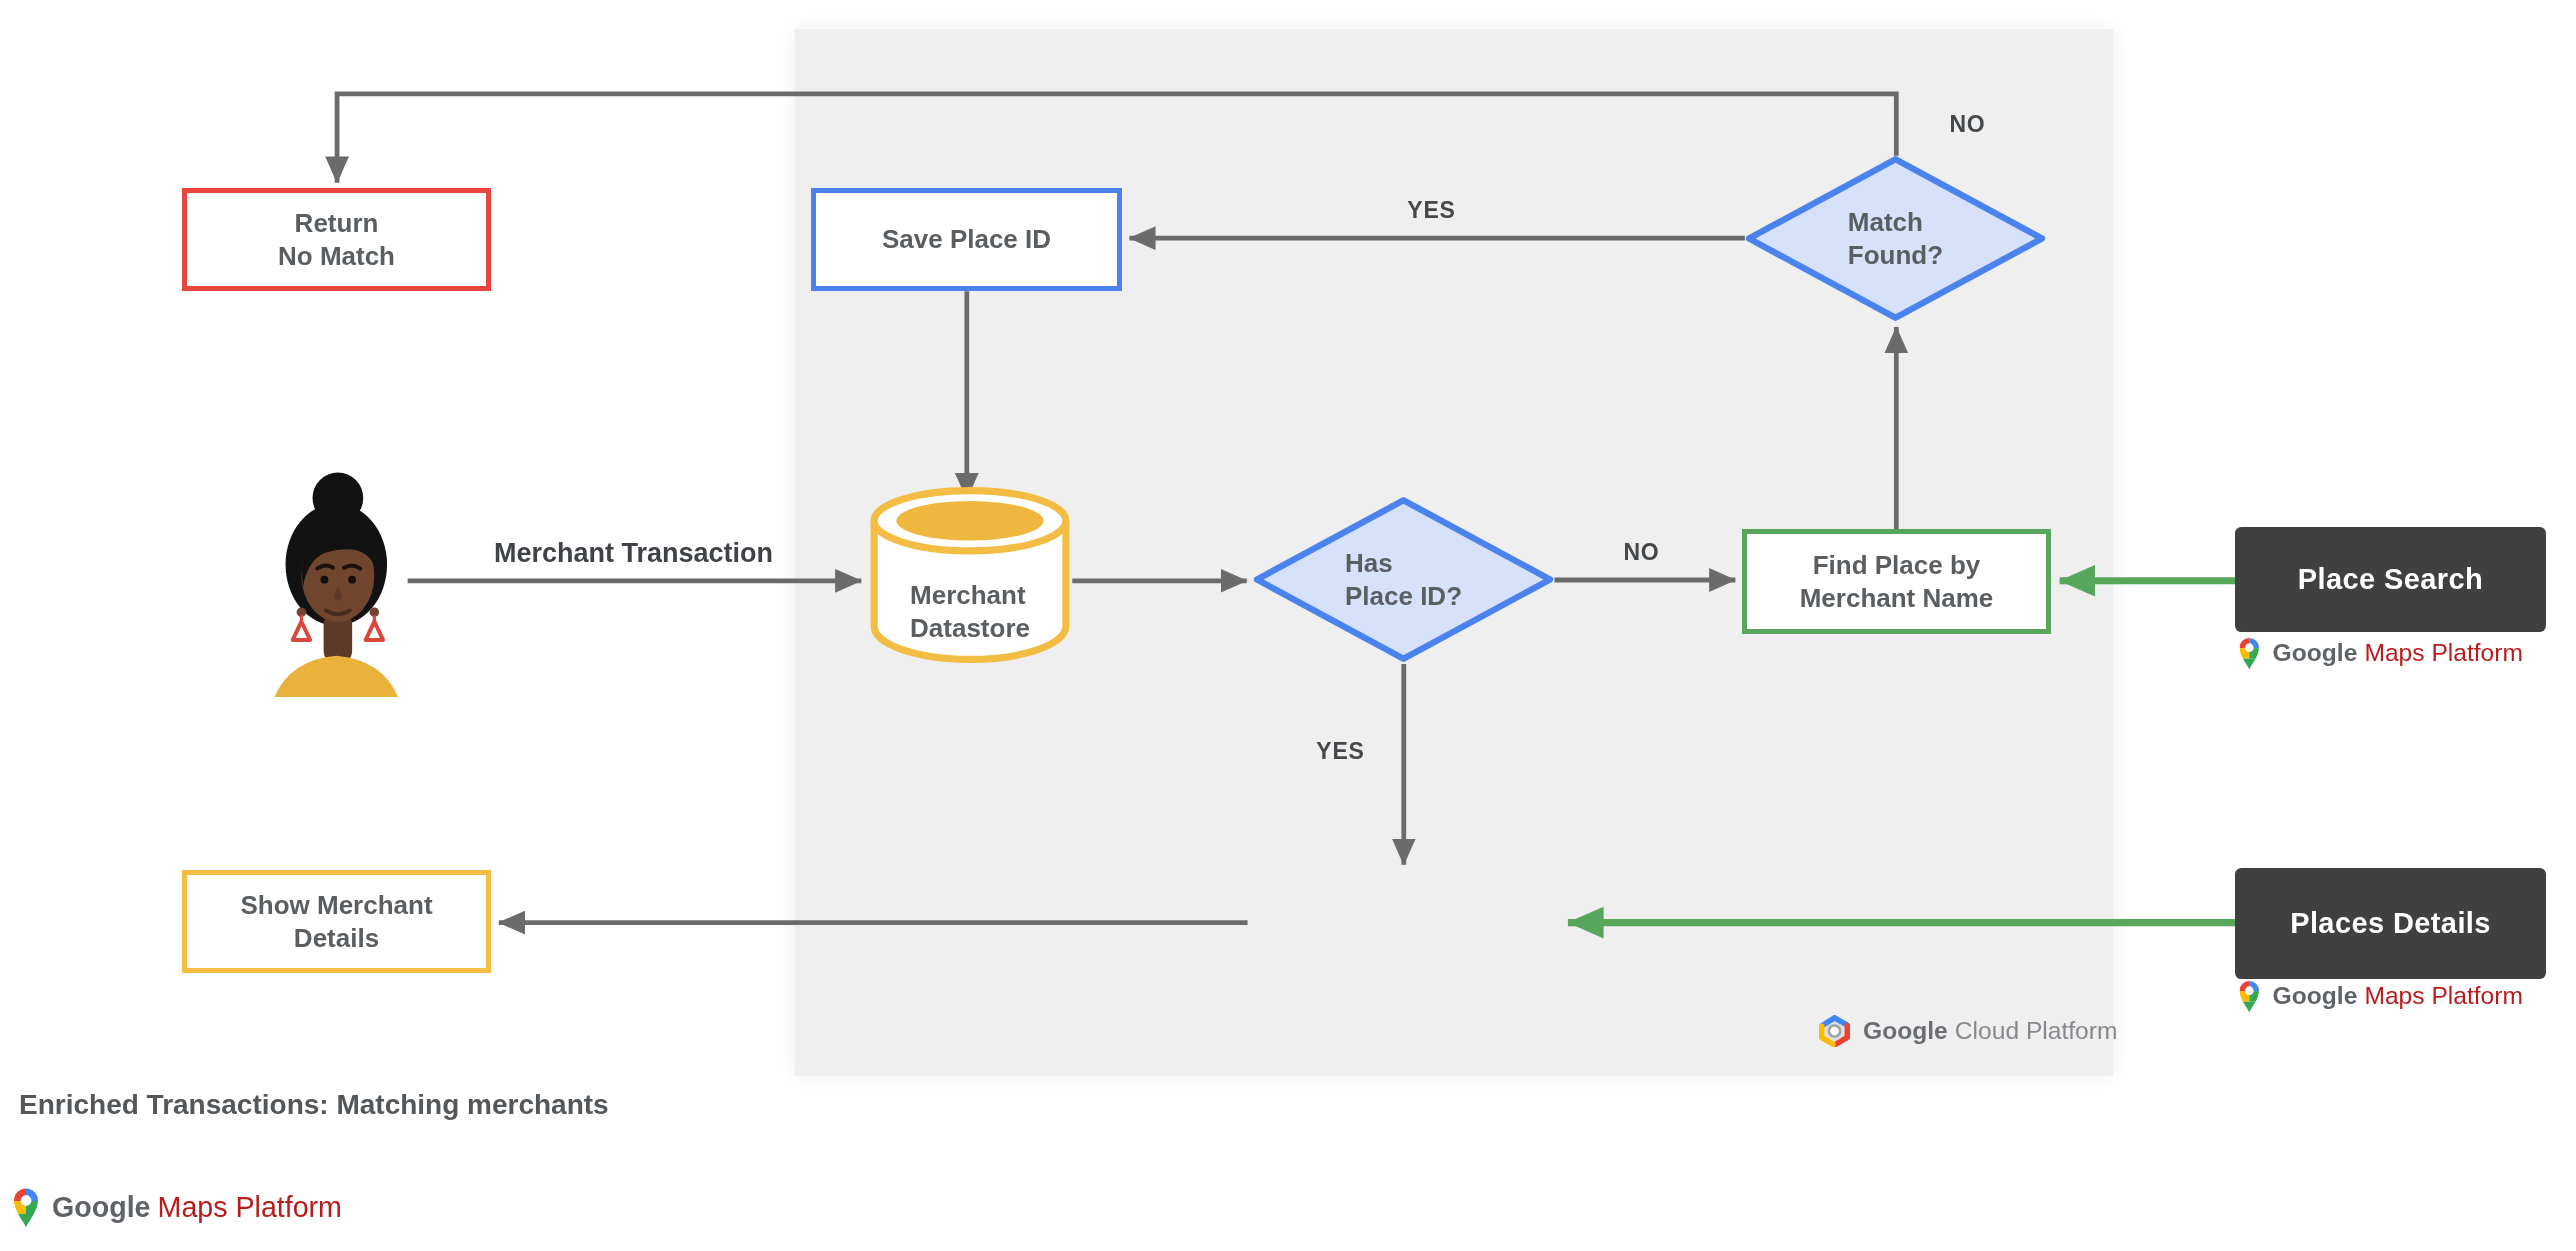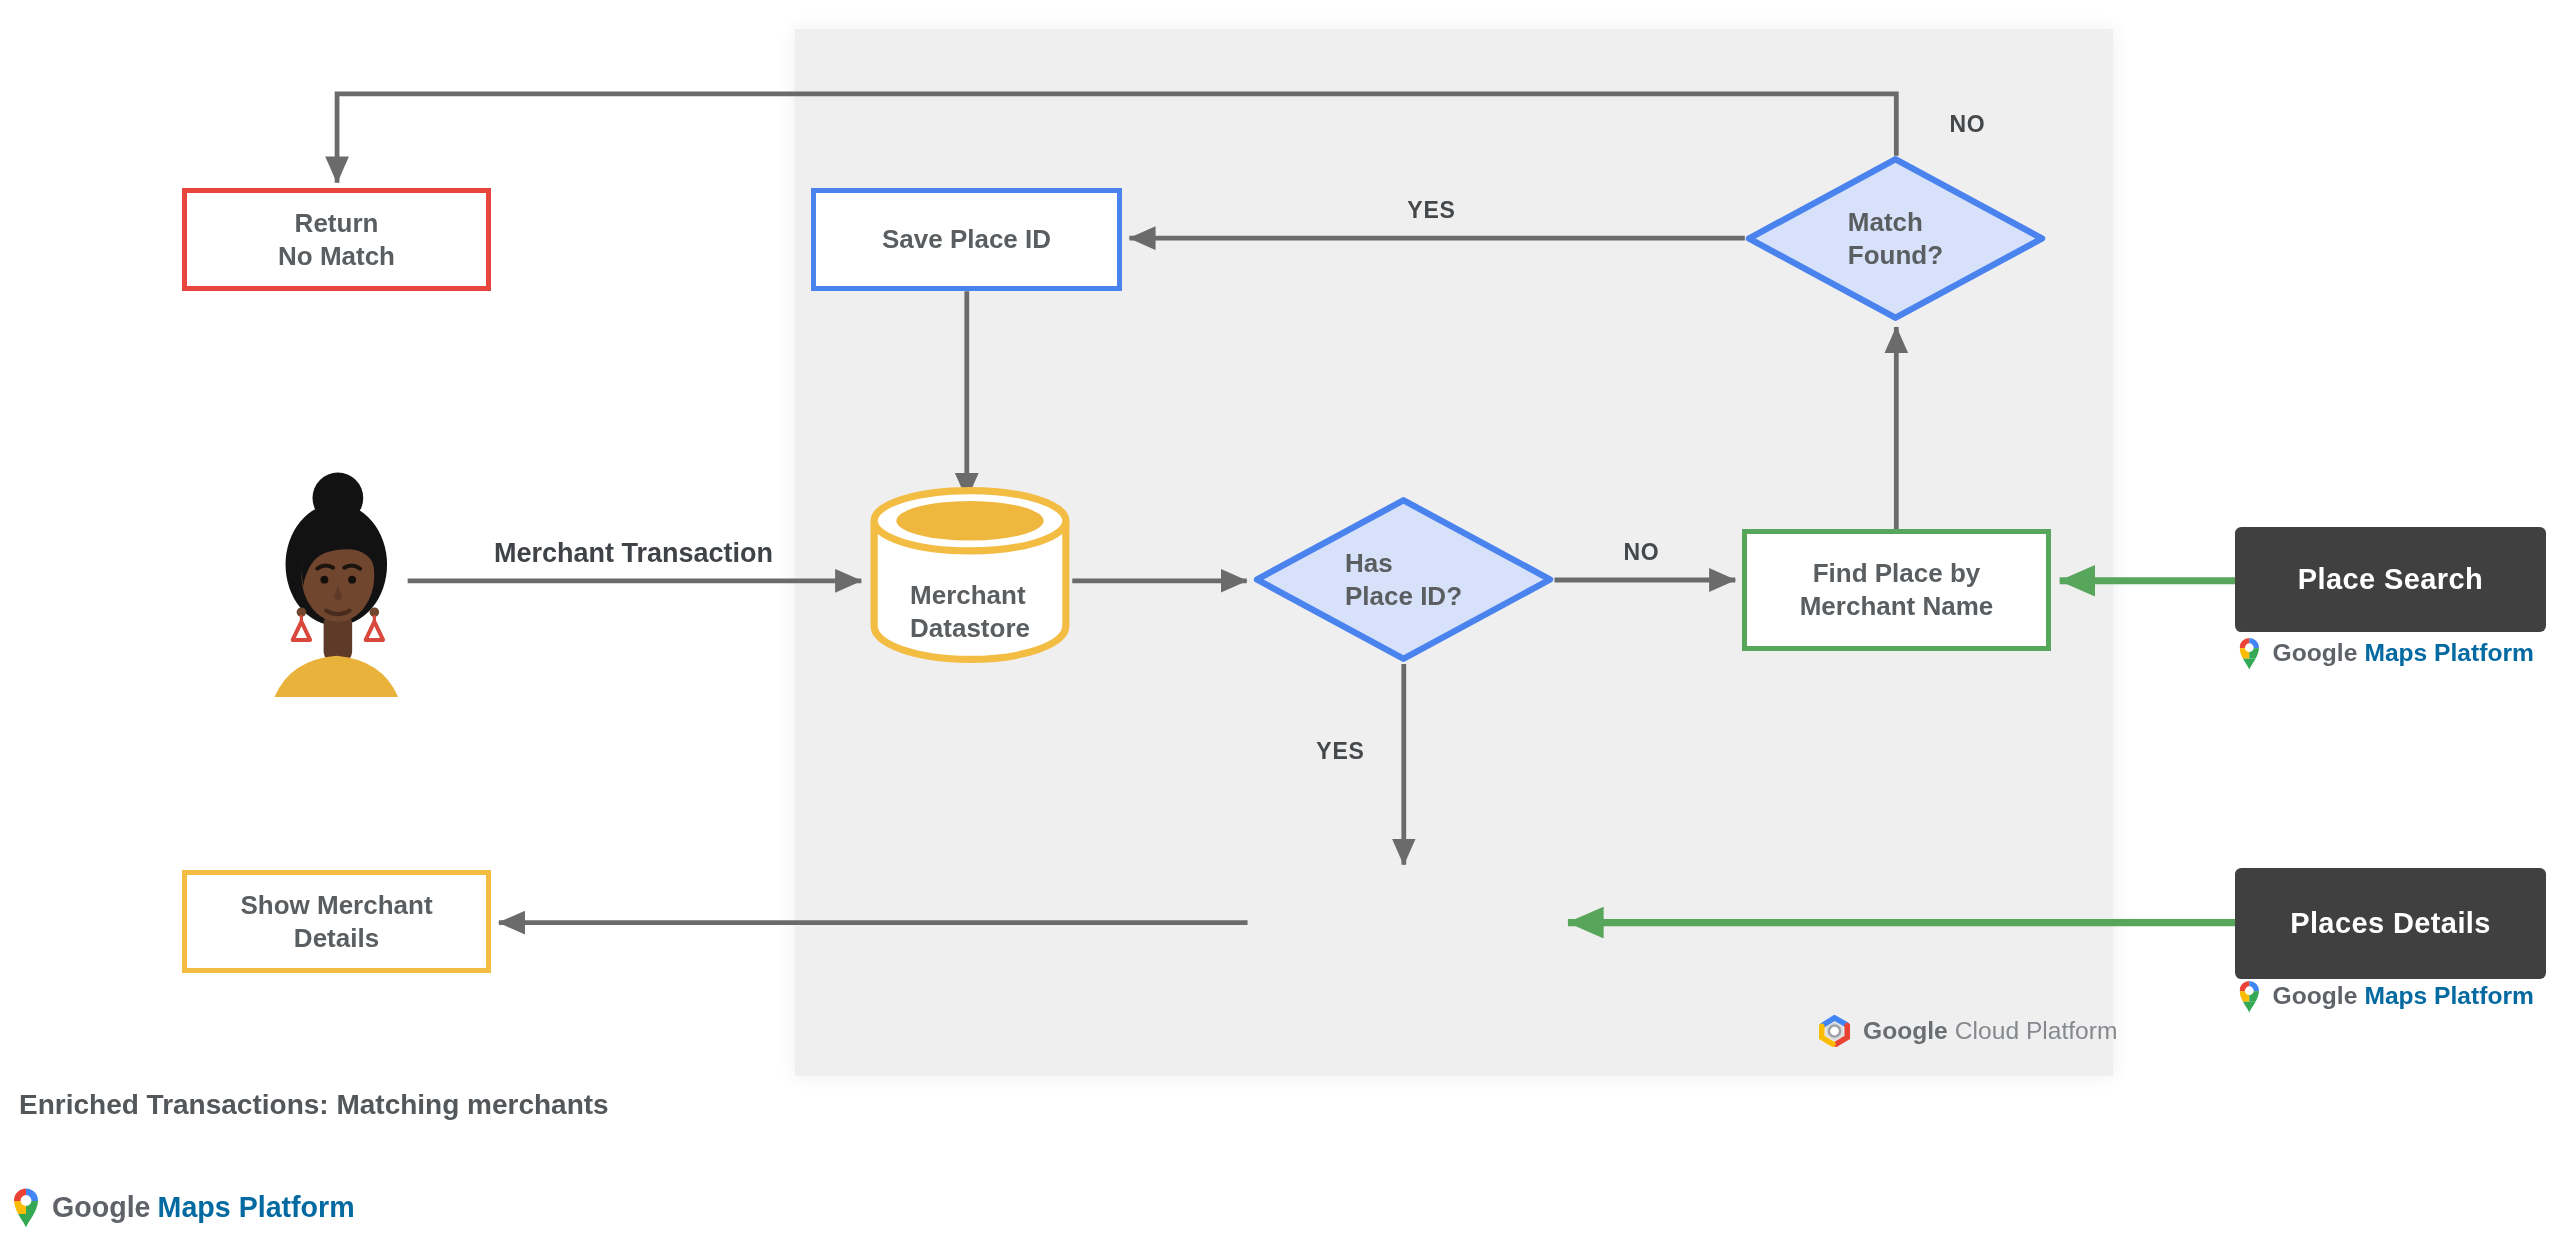--- a/index.html
+++ b/index.html
@@ -21,21 +21,21 @@
        white-space:pre-line;pointer-events:none;}
   .api-button{position:absolute;background:#404040;border-radius:6.3px;
        display:flex;align-items:center;justify-content:center;
        color:#ffffff;font-weight:700;font-size:29px;letter-spacing:0.4px;}
   .edge-label{position:absolute;font-weight:700;font-size:23px;color:#45484B;
        text-align:center;letter-spacing:0.8px;}
   .flow-label{position:absolute;font-weight:700;font-size:27px;color:#3F4246;text-align:center;}
   .gmp{position:absolute;display:flex;align-items:center;}
   .gmp .pin{flex:0 0 auto;}
   .gmp .brand{font-weight:700;color:#5F6368;margin-left:11px;}
-  .gmp .product{font-weight:700;color:#0369a1;margin-left:7.1px;}
+  .gmp .product{font-weight:400;color:#b91c1c;margin-left:7.1px;}
   .gmp-sm{font-size:24.6px;}
   .gmp-lg{font-size:28.6px;}
   .gcp{position:absolute;display:flex;align-items:center;font-size:24.6px;}
   .gcp .brand{font-weight:700;color:#6A6E72;margin-left:11px;}
   .gcp .product{font-weight:400;color:#85898D;margin-left:7.1px;}
   .title{position:absolute;left:19px;top:1089px;font-size:28px;font-weight:700;color:#54575A;}
   .avatar{position:absolute;left:268px;top:471px;}
   .cyl{position:absolute;left:867px;top:485px;}
   .hidden-defs{position:absolute;width:0;height:0;overflow:hidden;}
 </style>
@@ -125,21 +125,21 @@
     <ellipse cx="130" cy="45" rx="93" ry="25" fill="#F0B73F"></ellipse>
   </svg>
   <div class="shape-label" style="left:867px;top:576px;width:206px;height:71px;">Merchant
 Datastore</div>
 
   <div class="box b-red" style="left:182px;top:188px;width:309px;height:103px;">Return
 No Match</div>
 
   <div class="box b-blue" style="left:811px;top:188px;width:311px;height:103px;">Save Place ID</div>
 
-  <div class="box b-green" style="left:1742px;top:529px;width:309px;height:122px;">Find Place by
+  <div class="box b-green" style="left:1742px;top:529px;width:309px;height:105px;">Find Place by
 Merchant Name</div>
 
 
   <div class="box b-yellow" style="left:182px;top:870px;width:309px;height:103px;">Show Merchant
 Details</div>
 
   <svg class="diamond" style="left:1253px;top:496px;" width="301" height="167" viewBox="0 0 380 210">
     <polygon points="190,5 375,105 190,205 5,105" fill="#D7E2FA" stroke="#4A83EE" stroke-width="8" stroke-linejoin="round"></polygon>
   </svg>
   <div class="shape-label" style="left:1253px;top:496px;width:301px;height:167px;">Has

